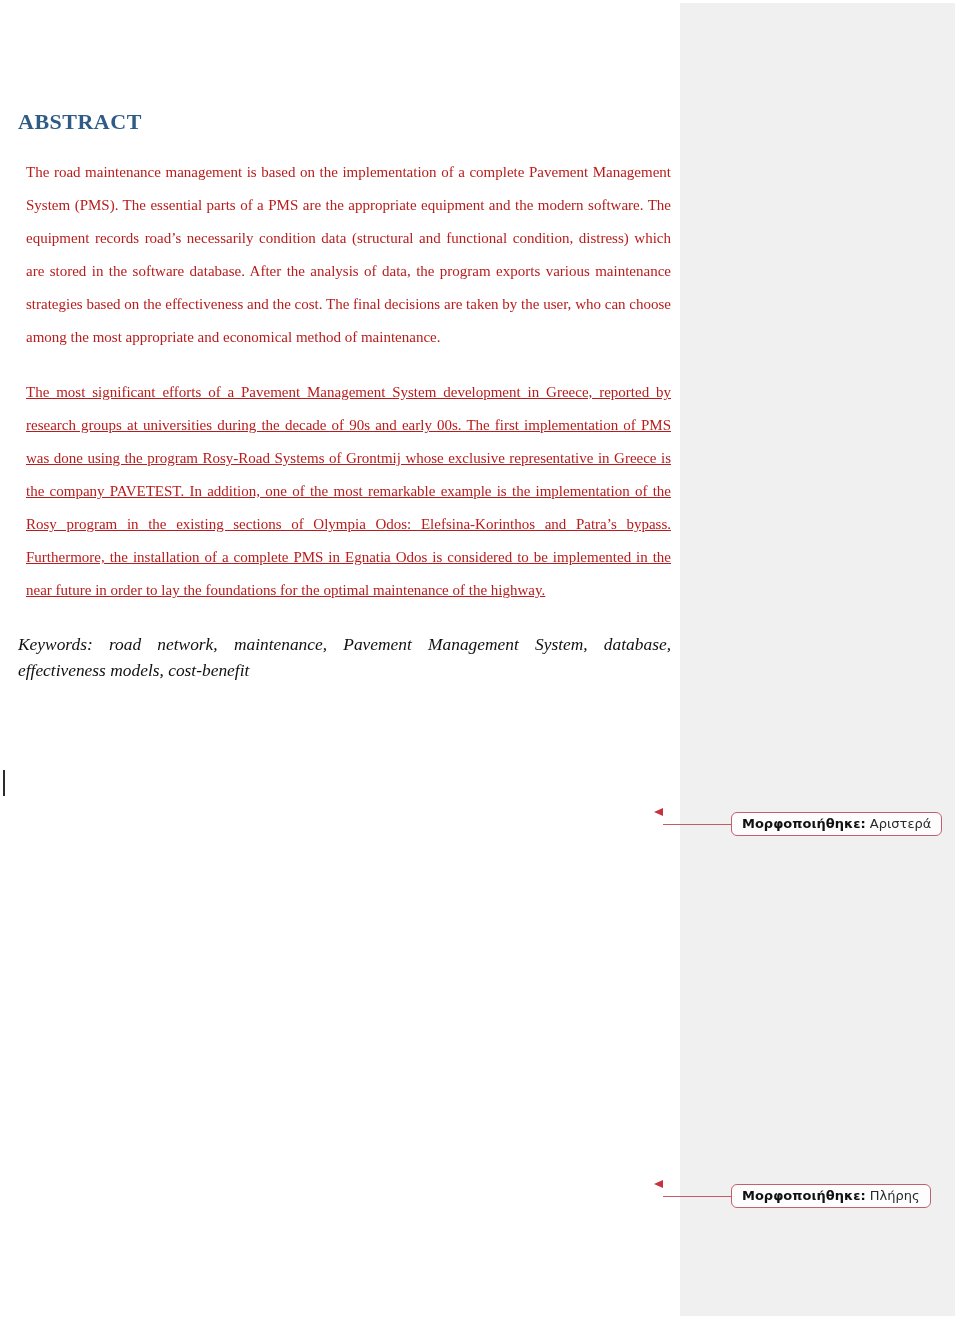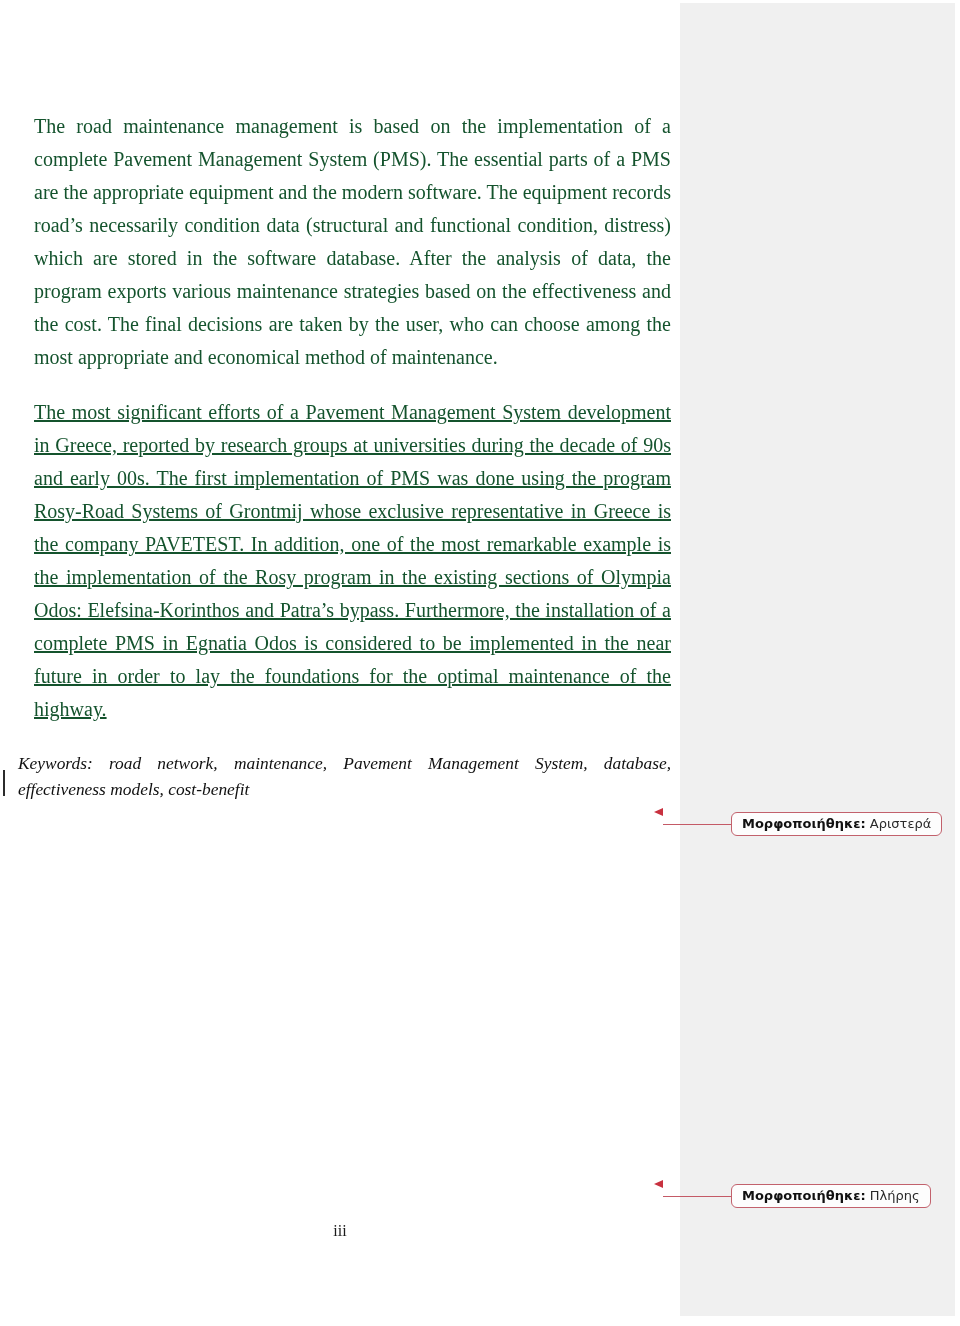--- a/index.html
+++ b/index.html
@@ -48,26 +48,26 @@
     font-family: "Liberation Serif", "DejaVu Serif", serif;
     font-size: 22px;
     font-weight: bold;
     color: #2e5c86;
     letter-spacing: 0.5px;
     margin: 0 0 22px 0;
     line-height: 1.1;
   }
 
   p.body-para {
-    margin: 0 0 22px 16px;
-    font-size: 20px;
+    margin: 0 0 22px 8px;
+    font-size: 15px;
     line-height: 33px;
     text-align: justify;
     text-justify: inter-word;
-    color: #14532d;
+    color: #b91c1c;
     text-indent: 0;
   }
   p.body-para:last-of-type { margin-bottom: 0; text-decoration: underline; }
 
   #keywords-block {
     margin-top: 24px;
     position: relative;
   }
   #keywords {
     font-size: 17.4px;
@@ -155,33 +155,33 @@
 </style>
 </head>
 <body>
 
 <div id="margin-panel"></div>
 
 <div id="page">
 
   <div id="text-column">
 
+    <h1 id="abstract-heading">ABSTRACT</h1>
 
     <p class="body-para">The road maintenance management is based on the implementation of a complete Pavement Management System (PMS). The essential parts of a PMS are the appropriate equipment and the modern software. The equipment records road’s necessarily condition data (structural and functional condition, distress) which are stored in the software database. After the analysis of data, the program exports various maintenance strategies based on the effectiveness and the cost. The final decisions are taken by the user, who can choose among the most appropriate and economical method of maintenance.</p>
 
     <p class="body-para">The most significant efforts of a Pavement Management System development in Greece, reported by research groups at universities during the decade of 90s and early 00s. The first implementation of PMS was done using the program Rosy-Road Systems of Grontmij whose exclusive representative in Greece is the company PAVETEST. In addition, one of the most remarkable example is the implementation of the Rosy program in the existing sections of Olympia Odos: Elefsina-Korinthos and Patra’s bypass. Furthermore, the installation of a complete PMS in Egnatia Odos is considered to be implemented in the near future in order to lay the foundations for the optimal maintenance of the highway.</p>
 
     <div id="keywords-block">
       <p id="keywords">Keywords: road network, maintenance, Pavement Management System, database, effectiveness models, cost-benefit</p>
     </div>
   </div>
 
   <div id="change-bar"></div>
 
-  <div id="page-number">iii</div>
 </div>
 
 <div class="callout" id="callout-1">
   <span class="arrow"></span>
   <span class="leader"></span>
   <span class="bubble">
     <span class="lbl">Μορφοποιήθηκε:</span>
     <span class="val">Αριστερά</span>
   </span>
 </div>

